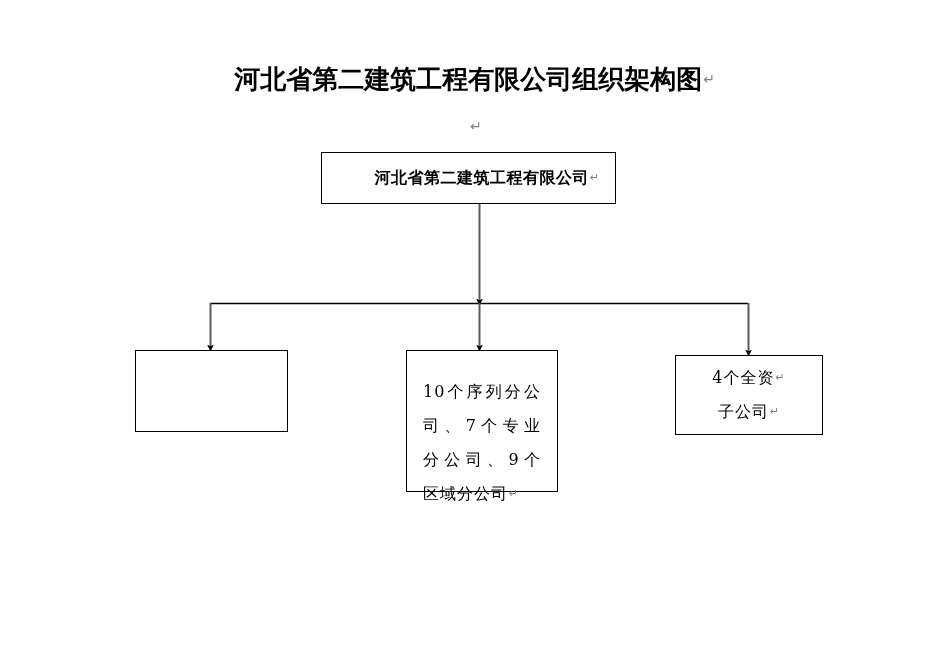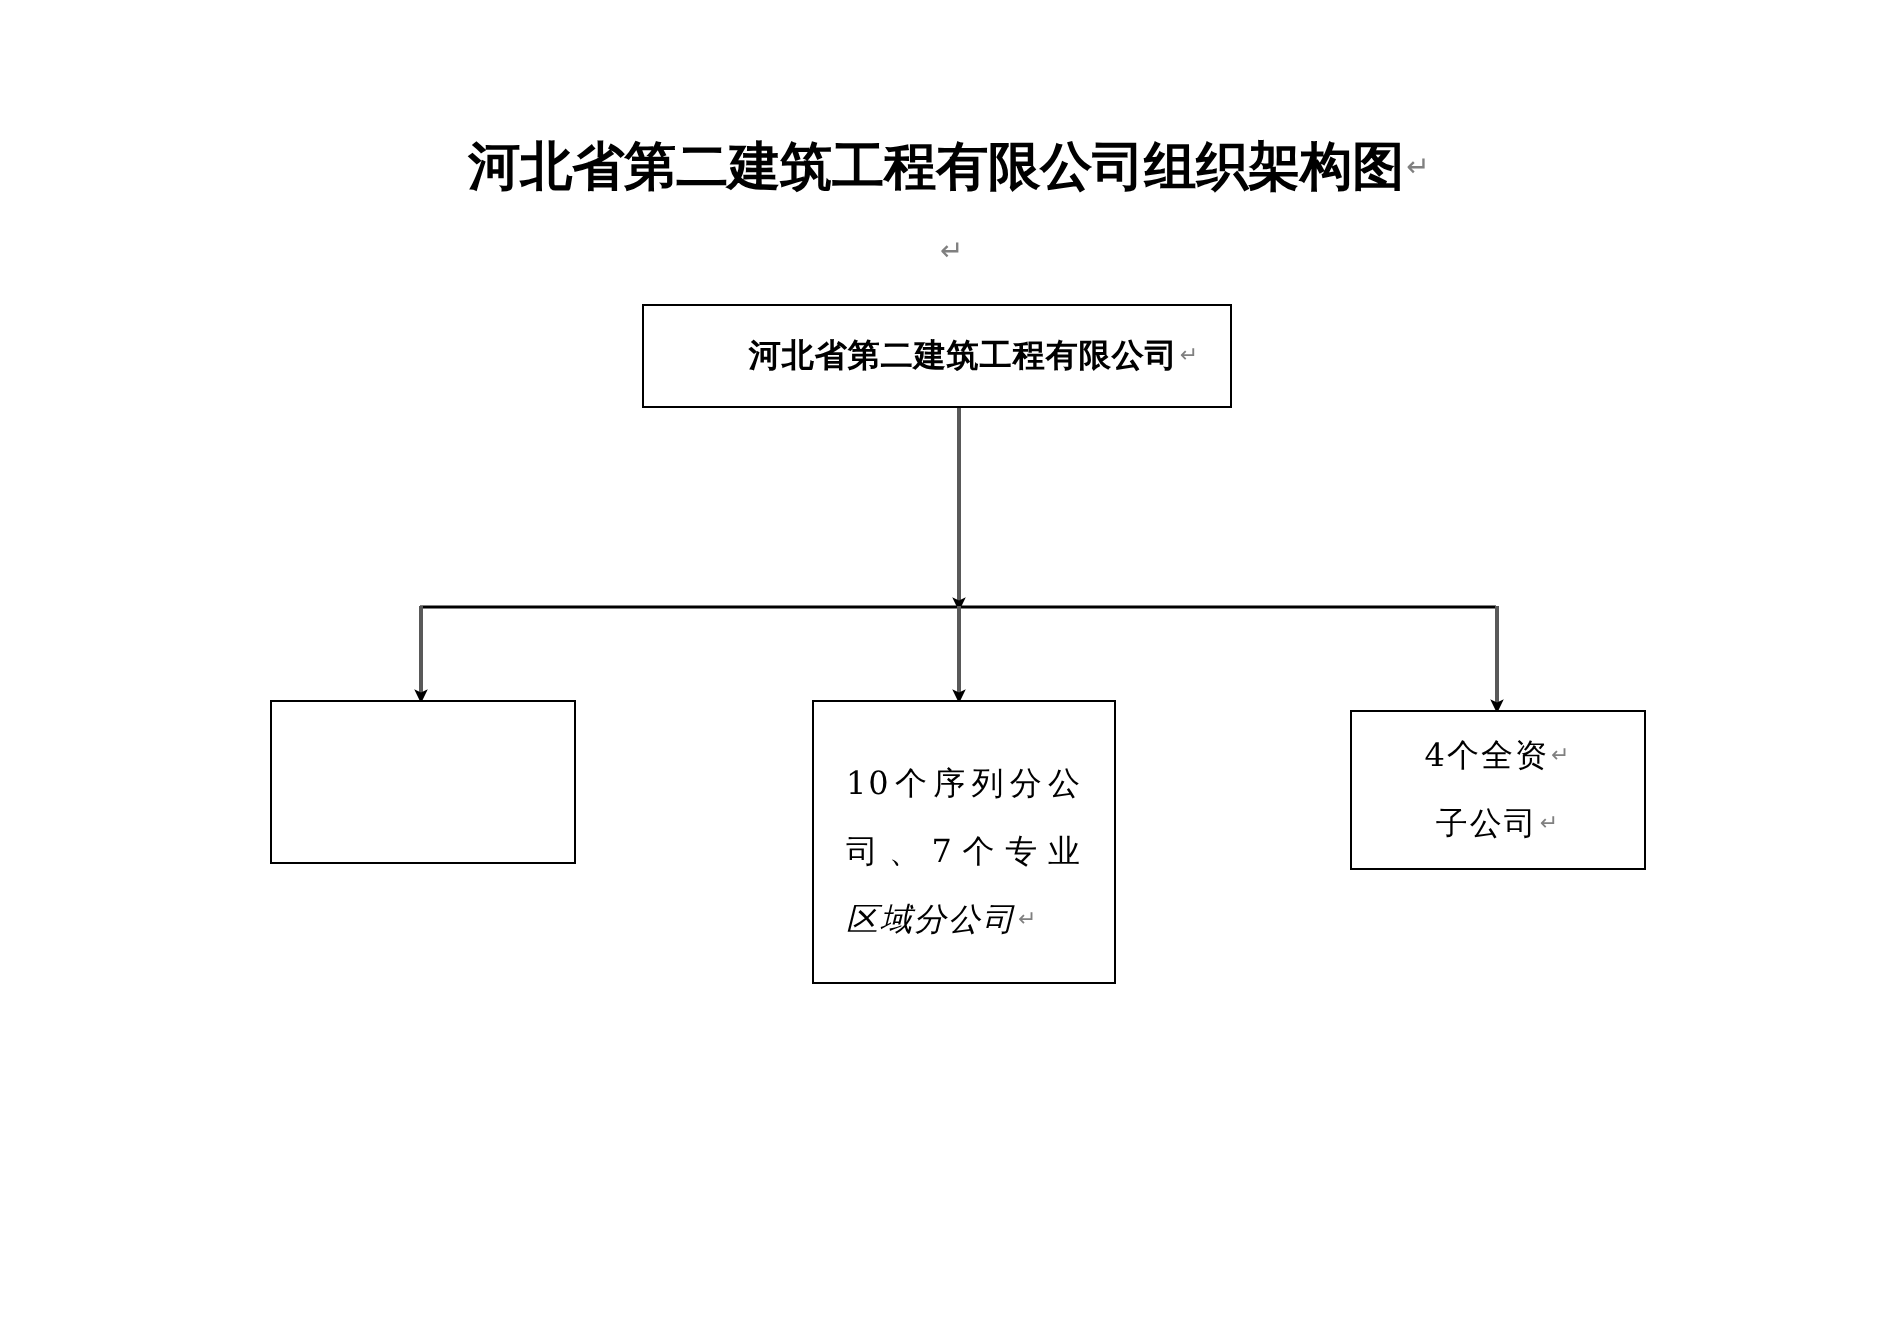--- a/index.html
+++ b/index.html
@@ -28,21 +28,21 @@
   .chart-title {
     position: absolute;
     left: 0;
     top: 62px;
     width: 949px;
     text-align: center;
     font-family: "DejaVu Sans", "Liberation Sans", sans-serif;
     font-size: 26px;
     font-weight: bold;
     letter-spacing: 0px;
-    line-height: 45px;
+    line-height: 34px;
     white-space: nowrap;
   }
   .pilcrow {
     color: #808080;
     font-weight: normal;
     font-size: 14px;
     vertical-align: 4px;
     margin-left: 1px;
     font-family: "DejaVu Sans", "Liberation Sans", sans-serif;
   }
@@ -113,21 +113,20 @@
   }
   .box-middle .line {
     display: block;
     width: 118px;
     text-align: justify;
     text-align-last: justify;
     white-space: nowrap;
   }
   .box-middle .line.last {
     text-align-last: left;
-    font-style: italic;
   }
 
   .box-right {
     left: 675px;
     top: 355px;
     width: 148px;
     height: 80px;
   }
 
   .text-line { display: block; white-space: nowrap; }
@@ -160,19 +159,20 @@
 <div class="node-box box-root">
   <span class="text-line"><span>河北省第二建筑工程有限公司</span><span class="pilcrow">↵</span></span>
 </div>
 
 <div class="node-box box-leaf box-left">
 </div>
 
 <div class="node-box box-leaf box-middle">
   <span class="line">10个序列分公</span>
   <span class="line">司、7个专业</span>
+  <span class="line">分公司、9个</span>
   <span class="line last"><span>区域分公司</span><span class="pilcrow">↵</span></span>
 </div>
 
 <div class="node-box box-leaf box-right">
   <span class="text-line"><span>4个全资</span><span class="pilcrow">↵</span></span>
   <span class="text-line"><span>子公司</span><span class="pilcrow">↵</span></span>
 </div>
 
 </body></html>

